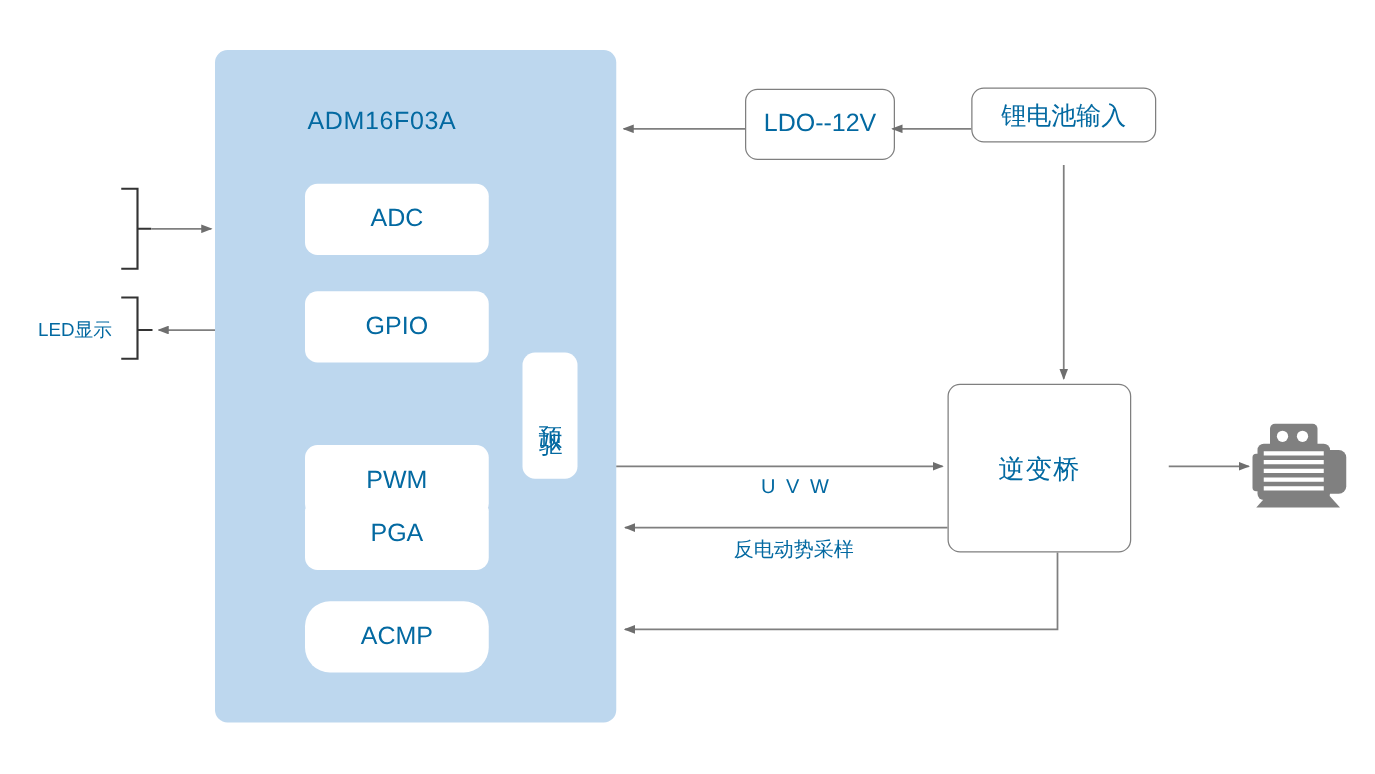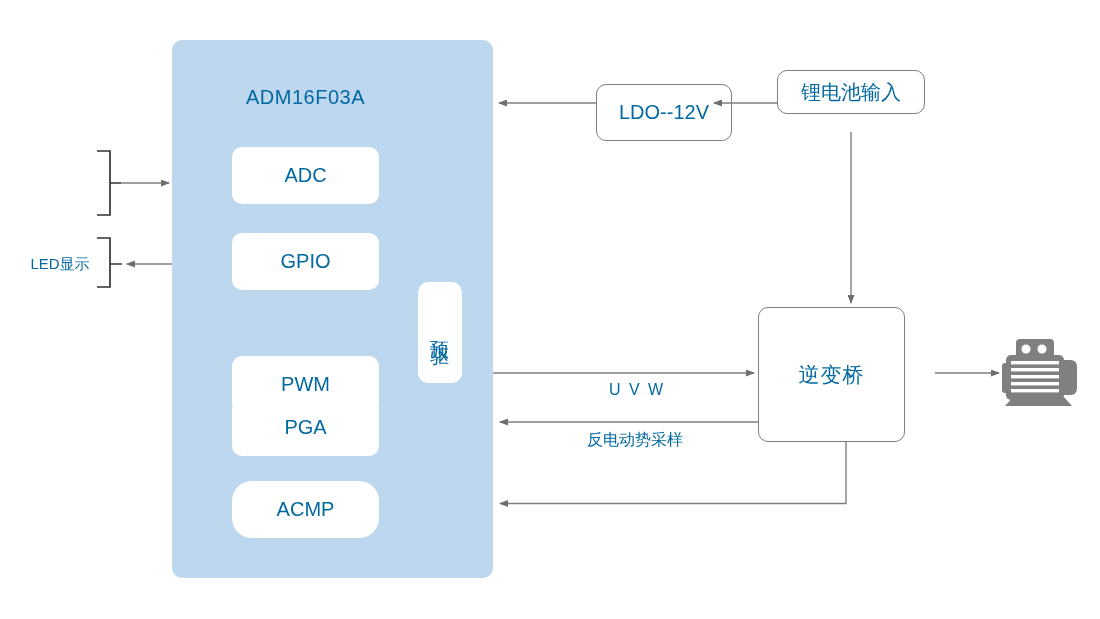--- a/index.html
+++ b/index.html
@@ -16,21 +16,21 @@
   
   .chip{
     left:172px;top:40px;width:321px;height:538px;
     background:#BDD7EE;border-radius:10px;
   }
   .chip-title{
     left:232px;top:86px;width:147px;
     text-align:center;font-size:20px;letter-spacing:0.5px;
   }
   .blk{
-    left:232px;width:147px;height:57px;
+    left:244px;width:147px;height:57px;
     background:#ffffff;border-radius:10px;
     display:flex;align-items:center;justify-content:center;
     font-size:20px;
   }
   .blk-adc {top:147px;}
   .blk-gpio{top:233px;}
   .blk-pwm {top:316px;margin-top:40px;}
   .blk-pga {top:399px;}
   .blk-acmp{top:481px;border-radius:20px;}
   .predrv{
@@ -43,21 +43,21 @@
     writing-mode:vertical-rl;text-orientation:upright;
     letter-spacing:7px;line-height:1;
   }
 
   
   .obox{
     background:#ffffff;border:1.4px solid #7F7F7F;border-radius:10px;
     display:flex;align-items:center;justify-content:center;
     font-size:20px;box-sizing:border-box;
   }
-  .ldo     {left:596px;top:84px; width:136px;height:57px;}
+  .ldo     {left:596px;top:71px; width:120px;height:57px;}
   .battery {left:777px;top:70px; width:148px;height:44px;}
   .inverter{left:758px;top:307px;width:147px;height:135px;font-size:21px;letter-spacing:1px;}
 
   
   .sig{font-size:16px;text-align:center;}
   .sig-uvw {left:557px;top:381px;width:160px;letter-spacing:2px;}
   .sig-bemf{left:545px;top:430px;width:180px;}
   .sig-ocp {left:548px;top:507px;width:180px;}
 
   

